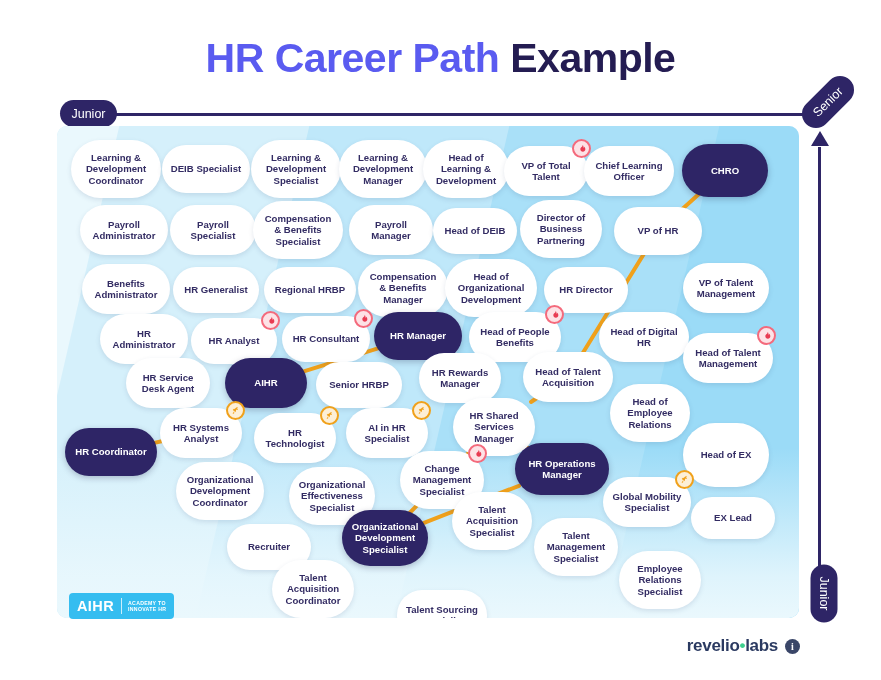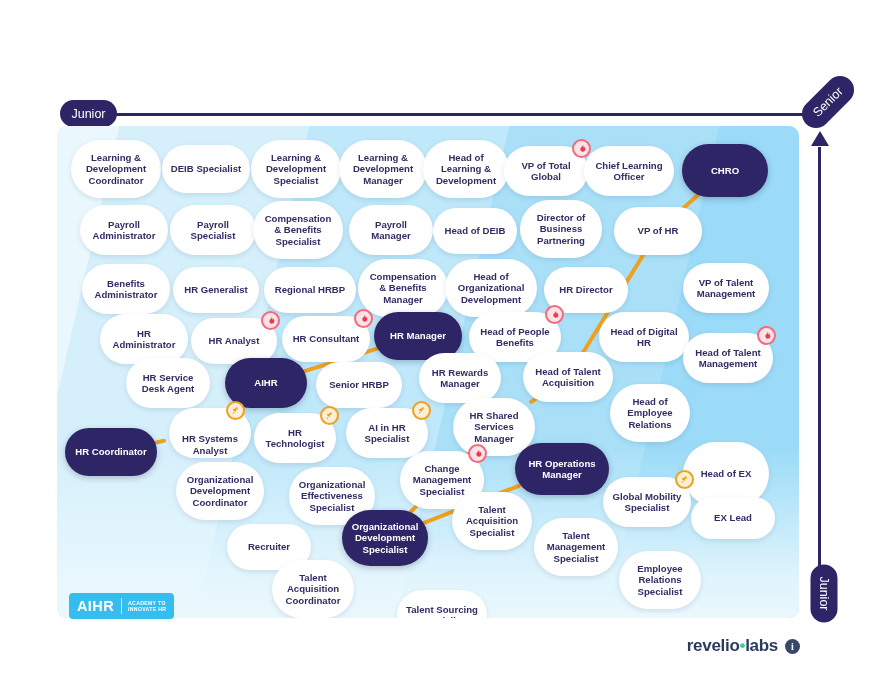--- a/index.html
+++ b/index.html
@@ -121,20 +121,23 @@
     width:15px;height:15px;border-radius:50%;background:#3A4668;color:#fff;
     font-size:10px;font-weight:bold;display:flex;align-items:center;justify-content:center;
     font-family:"Liberation Serif", serif;
   }
 </style>
 </head>
 <body>
 
 <div id="stage">
 
+  <div class="title">
+    <span class="t1">HR Career Path </span><span class="t2">Example</span>
+  </div>
 
   <div class="axis-top">
     <div class="pill pill-junior-top">Junior</div>
     <div class="line"></div>
     <div class="arrow"></div>
   </div>
   <div class="pill pill-senior">Senior</div>
 
   <div class="axis-right">
     <div class="varrow"></div>
@@ -184,21 +187,21 @@
 Development
 Manager</span>
         </div>
         <div class="node" style="left: 366px; top: 14px; width: 86px; height: 58px;">
           <span class="lbl">Head of
 Learning &amp;
 Development</span>
         </div>
         <div class="node" style="left: 447px; top: 20px; width: 84px; height: 50px;">
           <span class="lbl">VP of Total
-Global</span>
+Talent</span>
         </div>
         <div class="badge hot" style="left: 515px; top: 13px;">
           <svg viewBox="0 0 24 24" width="10" height="10" fill="currentColor">
             <path d="M13.5 1.5c.6 3-1.2 4.2-2.6 5.6C9.2 8.7 8 10.2 8 12.6 8 16 10.7 18.5 14 18.5s6-2.6 6-6c0-2.6-1.3-4.3-2.6-5.8-.4 1.3-1.2 2-1.9 2.3.5-2.6-.3-5.3-2-7.5z"></path>
           </svg>
         </div>
         <div class="node" style="left: 527px; top: 20px; width: 90px; height: 50px;">
           <span class="lbl">Chief Learning
 Officer</span>
         </div>
@@ -321,21 +324,21 @@
         </div>
         <div class="node" style="left: 466px; top: 226px; width: 90px; height: 50px;">
           <span class="lbl">Head of Talent
 Acquisition</span>
         </div>
         <div class="node" style="left: 553px; top: 258px; width: 80px; height: 58px;">
           <span class="lbl">Head of
 Employee
 Relations</span>
         </div>
-        <div class="node" style="left: 112px; top: 282px; width: 82px; height: 50px; align-items: flex-end;">
+        <div class="node" style="left: 103px; top: 282px; width: 82px; height: 50px;">
           <span class="lbl">HR Systems
 Analyst</span>
         </div>
         <div class="badge rocket" style="left: 169px; top: 275px;">
           <svg viewBox="0 0 24 24" width="10" height="10" fill="currentColor">
             <path d="M17.5 2.2c-3.6.3-6.5 2-8.6 4.9L7.3 6.6 4 8.2l2.3 1.6-.9 1.6 2 2 1.6-.9 1.6 2.3 1.6-3.3-.5-1.6c2.9-2.1 4.6-5 4.9-8.6l-.1.9zM13.8 7.3a1.4 1.4 0 1 1 2 2 1.4 1.4 0 0 1-2-2zM5.5 15.2c-1 1-1.3 3.4-1.3 3.4s2.4-.3 3.4-1.3c.6-.6.6-1.5 0-2.1-.6-.6-1.5-.6-2.1 0z"></path>
           </svg>
         </div>
         <div class="node" style="left: 197px; top: 287px; width: 82px; height: 50px;">
           <span class="lbl">HR
@@ -356,21 +359,21 @@
           </svg>
         </div>
         <div class="node" style="left: 396px; top: 272px; width: 82px; height: 58px;">
           <span class="lbl">HR Shared
 Services
 Manager</span>
         </div>
         <div class="node dark" style="left: 8px; top: 302px; width: 92px; height: 48px;">
           <span class="lbl">HR Coordinator</span>
         </div>
-        <div class="node" style="left: 626px; top: 297px; width: 86px; height: 64px; margin-top: 19px;">
+        <div class="node" style="left: 626px; top: 297px; width: 86px; height: 64px;">
           <span class="lbl">Head of EX</span>
         </div>
         <div class="node" style="left: 119px; top: 336px; width: 88px; height: 58px;">
           <span class="lbl">Organizational
 Development
 Coordinator</span>
         </div>
         <div class="node" style="left: 232px; top: 341px; width: 86px; height: 58px;">
           <span class="lbl">Organizational
 Effectiveness

